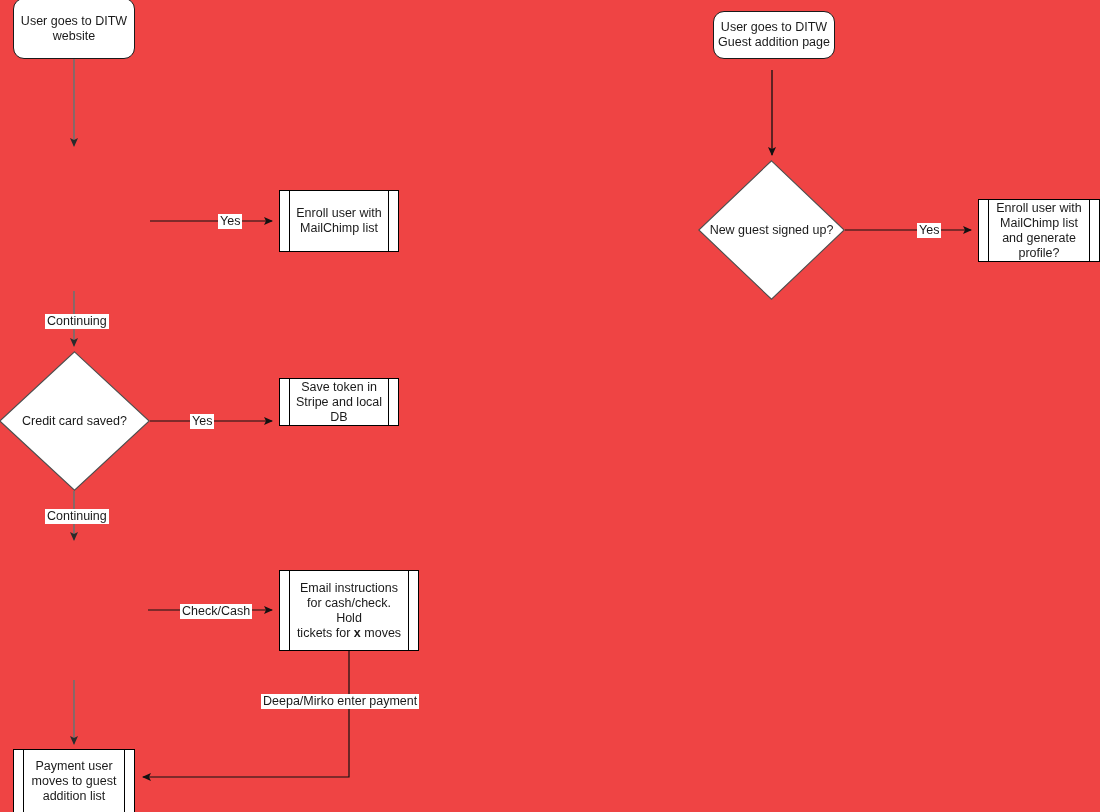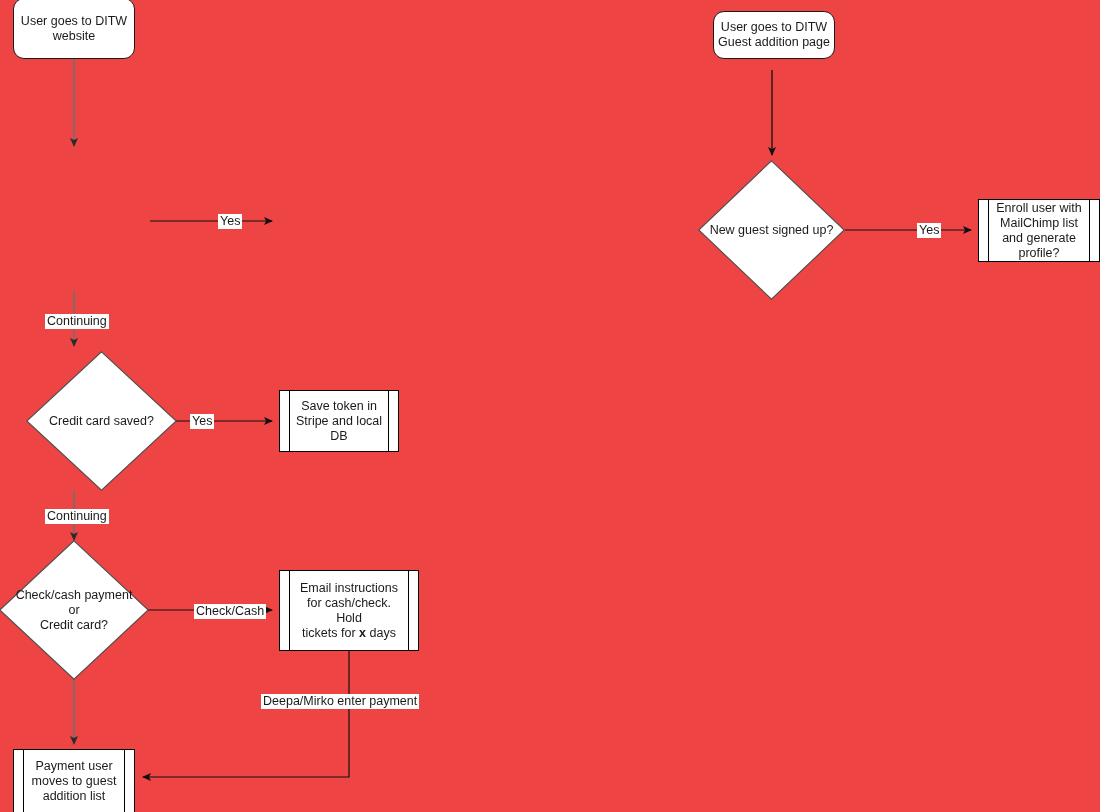--- a/index.html
+++ b/index.html
@@ -130,70 +130,65 @@
     <line x1="772" y1="70" x2="772" y2="155" stroke="#111111" stroke-width="1.3" marker-end="url(#arrDark)"></line>
 
     <line x1="845" y1="230" x2="971" y2="230" stroke="#111111" stroke-width="1.2" marker-end="url(#arrDark)"></line>
   </svg>
 
   <div class="node term" style="left:13px; top:-2px; width:122px; height:61px;">
     <span>User goes to DITW website</span>
   </div>
 
 
-
-  <div class="node dec" style="left:-1px; top:351px; width:151px; height:140px;margin-left:27px;">
+  <div class="node proc" style="left:279px; top:190px; width:120px; height:62px;">
+    <span class="bar-l"></span>
+    <span class="bar-r"></span>
+    <span class="ptext">Enroll user with MailChimp list</span>
+  </div>
+
+  <div class="node dec" style="left:-1px; top:351px; width:151px; height:140px;">
     <svg class="dshape" viewBox="0 0 151 140" preserveAspectRatio="none">
       <polygon points="75.5,0.8 150.2,70 75.5,139.2 0.8,70" fill="#ffffff" stroke="#4d4d4d" stroke-width="1.1"></polygon>
     </svg>
     <span class="dtext">Credit card saved?</span>
   </div>
 
-  <div class="node proc" style="left:279px; top:390px; width:120px; height:62px;justify-content:flex-end;">
+  <div class="node proc" style="left:279px; top:378px; width:120px; height:48px;justify-content:flex-end;">
     <span class="bar-l"></span>
     <span class="bar-r"></span>
     <span class="ptext">Save token in Stripe and local DB</span>
   </div>
 
-  <div class="node dec" style="left:-1px; top:540px; width:150px; height:140px;">
-    <svg class="dshape" viewBox="0 0 150 140" preserveAspectRatio="none">
-      <polygon points="75,0.8 149.2,70 75,139.2 0.8,70" fill="#ffffff" stroke="#4d4d4d" stroke-width="1.1"></polygon>
-    </svg>
-    <span class="dtext">
-      <span>Check/cash payment</span><br>
-      <span>or</span><br>
-      <span>Credit card?</span>
-    </span>
-  </div>
 
   <div class="node proc" style="left:279px; top:570px; width:140px; height:81px;">
     <span class="bar-l"></span>
     <span class="bar-r"></span>
     <span class="ptext">
       <span>Email instructions</span><br>
       <span>for cash/check. Hold</span><br>
-      <span>tickets for </span><span class="bold-x">x</span><span> days</span>
+      <span>tickets for </span><span class="bold-x">x</span><span> moves</span>
     </span>
   </div>
 
   <div class="node proc" style="left:13px; top:749px; width:122px; height:65px;">
     <span class="bar-l"></span>
     <span class="bar-r"></span>
     <span class="ptext">Payment user moves to guest addition list</span>
   </div>
 
   <div class="edge-label" style="left:218px; top:214px;">Yes</div>
 
   <div class="edge-label" style="left:45px; top:314px;">Continuing</div>
 
   <div class="edge-label" style="left:190px; top:414px;">Yes</div>
 
   <div class="edge-label" style="left:45px; top:509px;">Continuing</div>
 
-  <div class="edge-label" style="left:194px; top:604px;">Check/Cash</div>
+  <div class="edge-label" style="left:180px; top:604px;">Check/Cash</div>
 
   <div class="edge-label" style="left:261px; top:694px;">Deepa/Mirko enter payment</div>
 
   <div class="node term" style="left:713px; top:11px; width:122px; height:48px;">
     <span>User goes to DITW Guest addition page</span>
   </div>
 
   <div class="node dec" style="left:698px; top:160px; width:147px; height:140px;">
     <svg class="dshape" viewBox="0 0 147 140" preserveAspectRatio="none">
       <polygon points="73.5,0.8 146.2,70 73.5,139.2 0.8,70" fill="#ffffff" stroke="#4d4d4d" stroke-width="1.1"></polygon>

